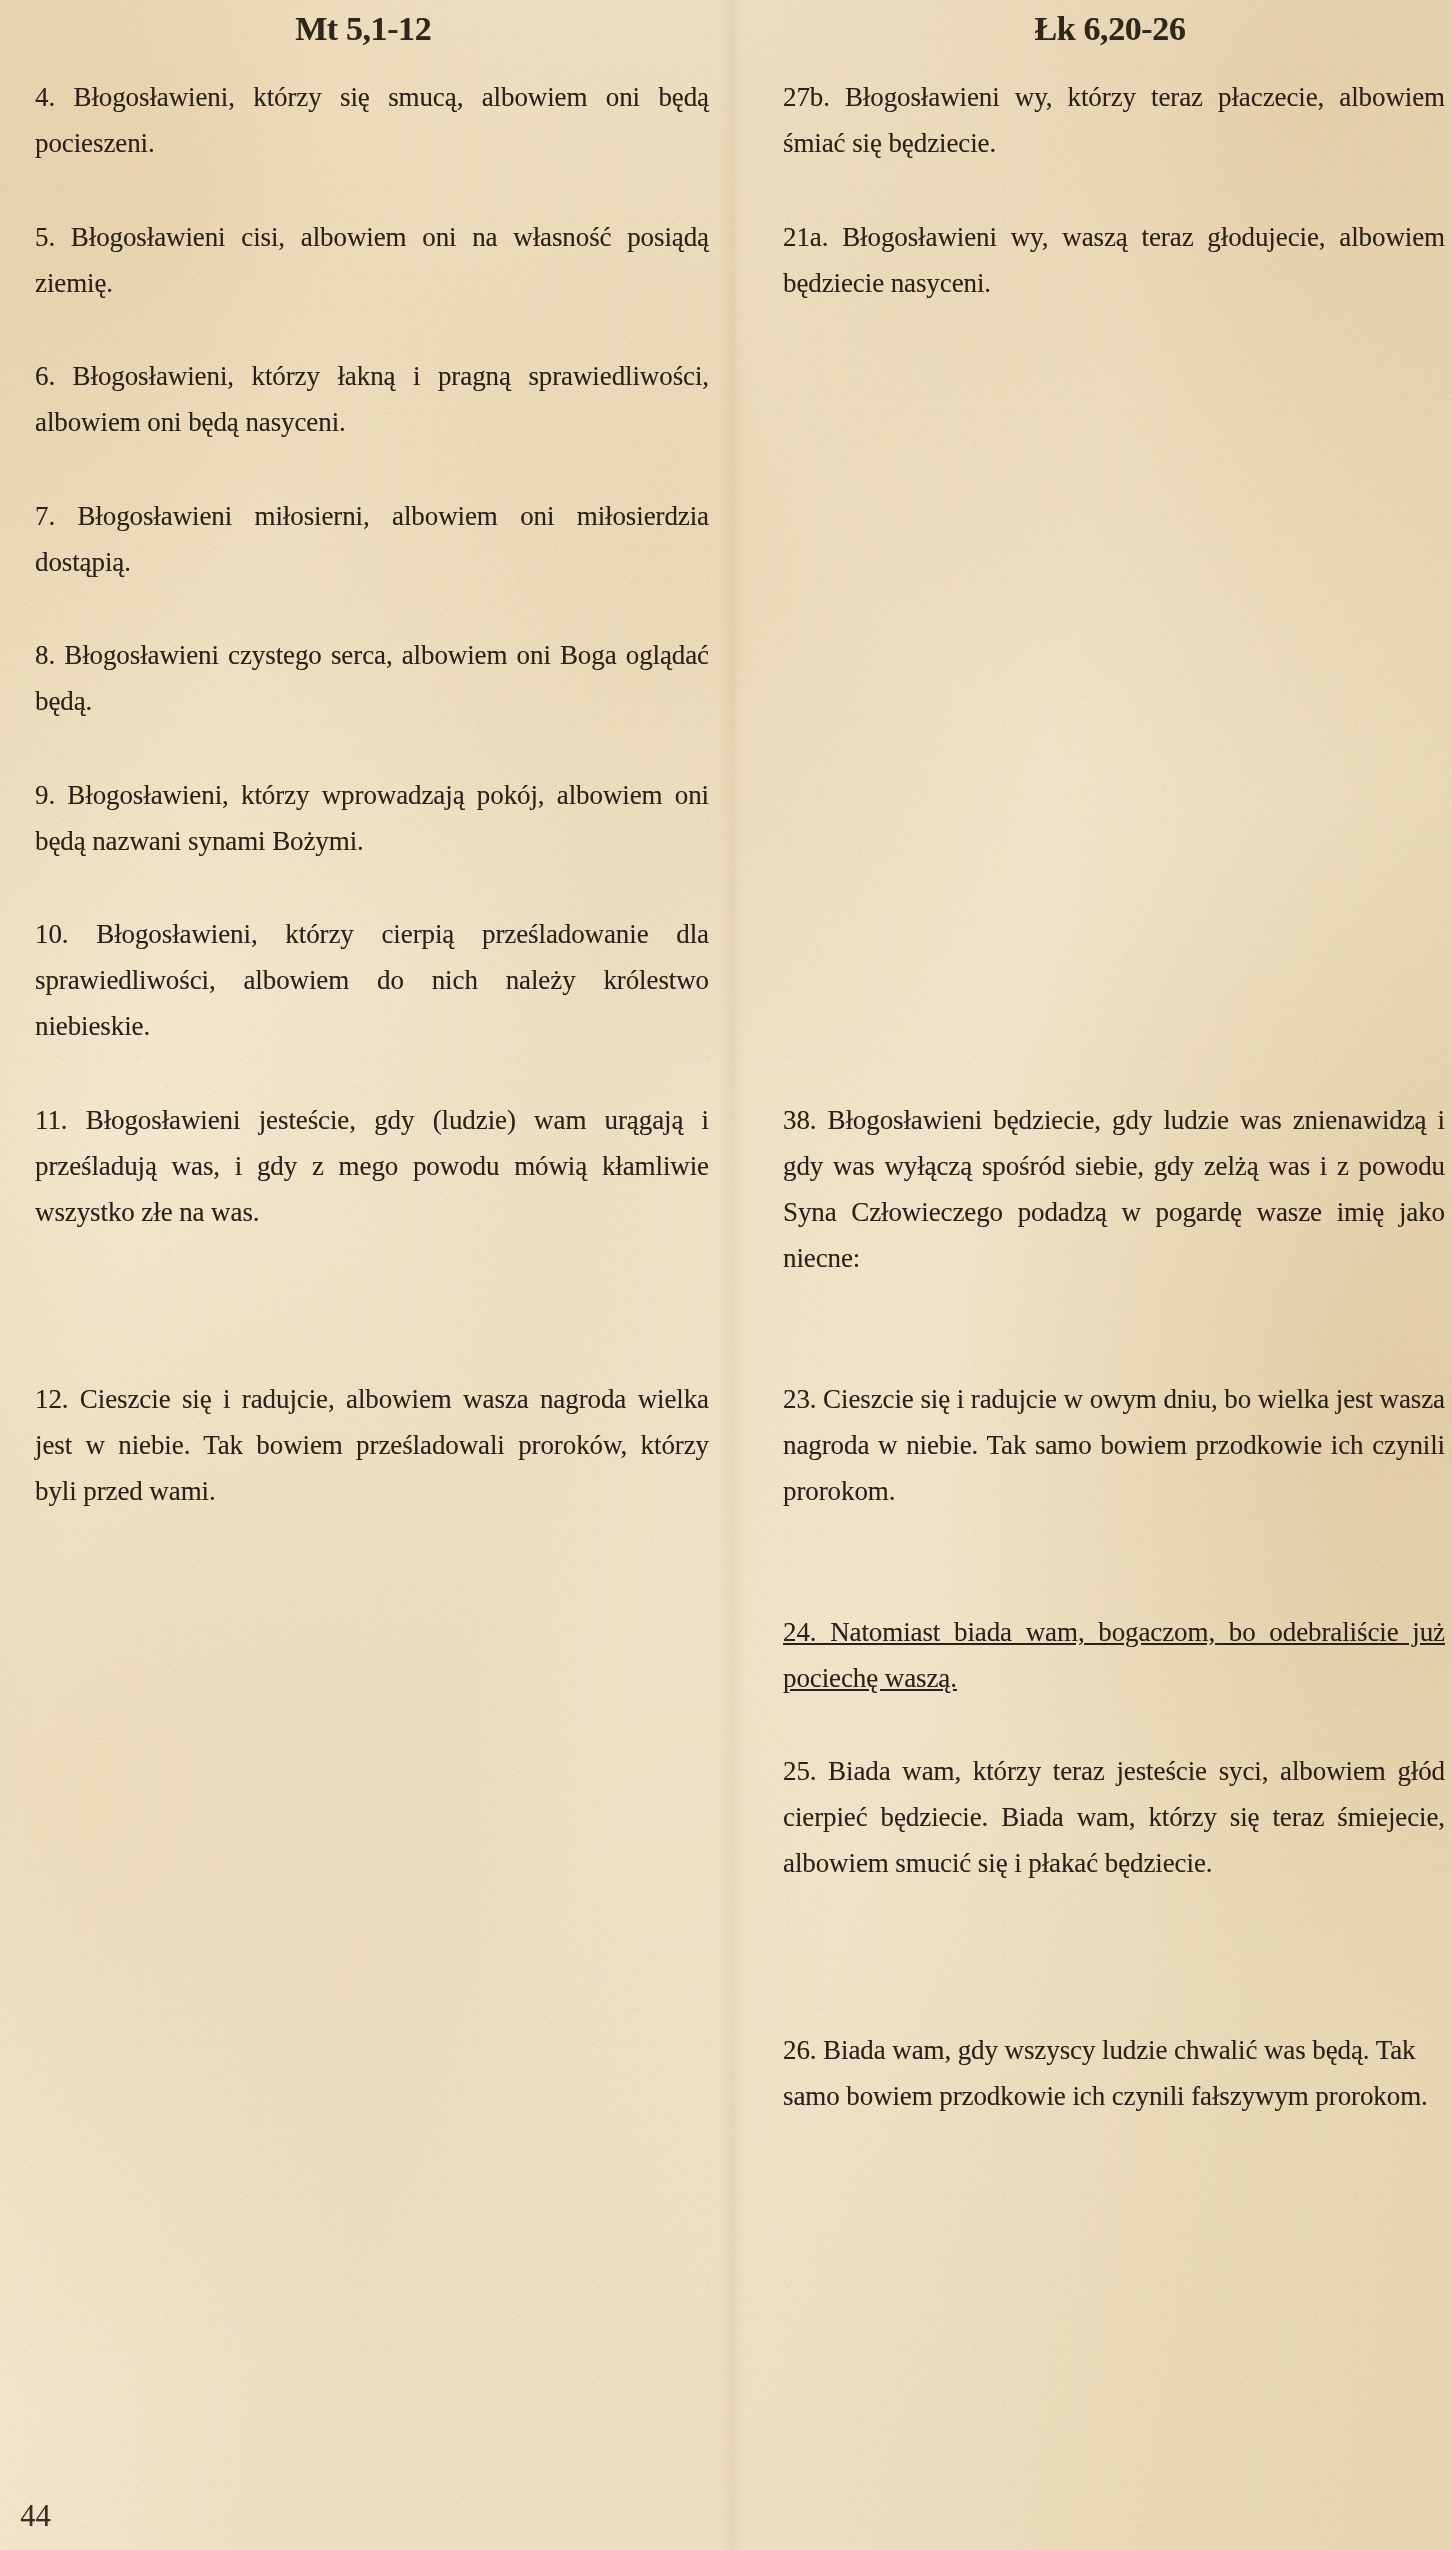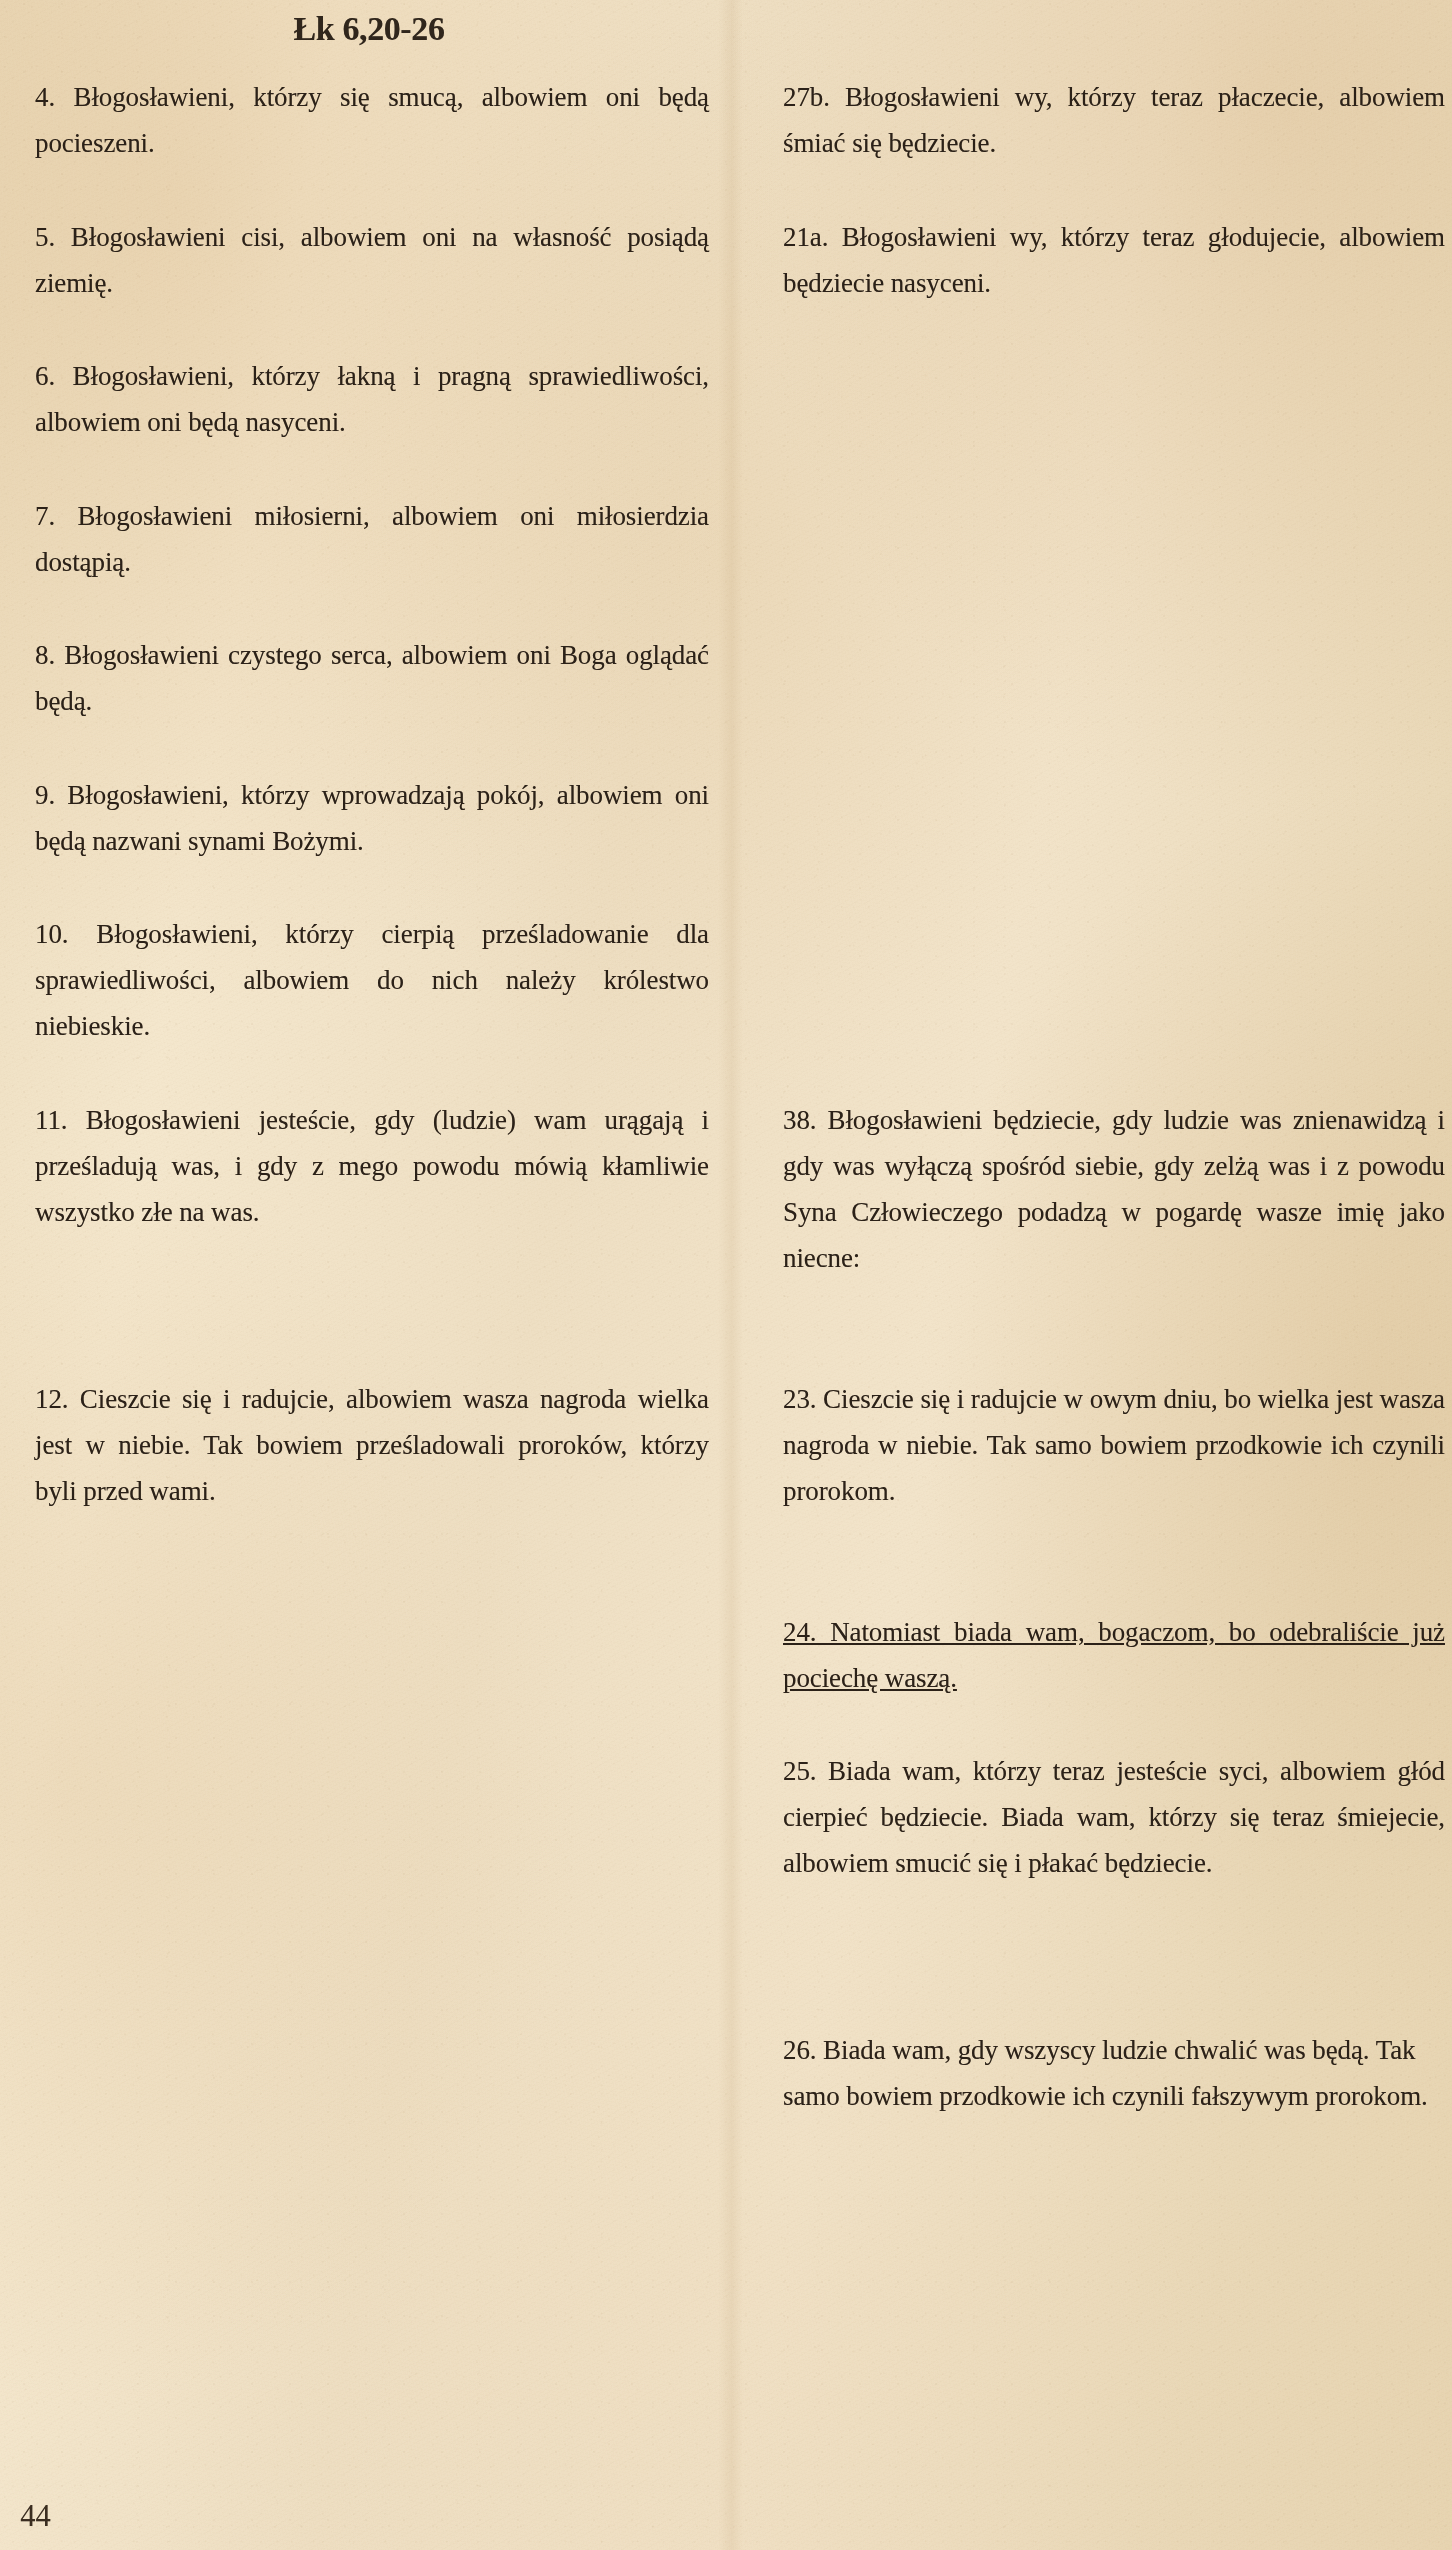--- a/index.html
+++ b/index.html
@@ -136,38 +136,39 @@
 <body>
 
 <div class="page">
   <div class="grain"></div>
   <div class="grain2"></div>
   <div class="gutter"></div>
 
   <div class="content">
 
     <div class="headers">
+      <div class="hdr hdr-left">Mt 5,1-12</div>
       <div class="hdr hdr-right">Łk 6,20-26</div>
     </div>
 
     <div class="col col-left">
       <p class="verse" style="top:62px;">4. Błogosławieni, którzy się smucą, albowiem oni będą pocieszeni.</p>
       <p class="verse" style="top:202px;">5. Błogosławieni cisi, albowiem oni na własność posiądą ziemię.</p>
       <p class="verse" style="top:341px;">6. Błogosławieni, którzy łakną i pragną sprawiedliwości, albowiem oni będą nasyceni.</p>
       <p class="verse" style="top:481px;">7. Błogosławieni miłosierni, albowiem oni miłosierdzia dostąpią.</p>
       <p class="verse" style="top:620px;">8. Błogosławieni czystego serca, albowiem oni Boga oglądać będą.</p>
       <p class="verse" style="top:760px;">9. Błogosławieni, którzy wprowadzają pokój, albowiem oni będą nazwani synami Bożymi.</p>
       <p class="verse" style="top:899px;">10. Błogosławieni, którzy cierpią prześladowanie dla sprawiedliwości, albowiem do nich należy królestwo niebieskie.</p>
       <p class="verse" style="top:1085px;">11. Błogosławieni jesteście, gdy (ludzie) wam urągają i prześladują was, i gdy z mego powodu mówią kłamliwie wszystko złe na was.</p>
       <p class="verse" style="top:1364px;">12. Cieszcie się i radujcie, albowiem wasza nagroda wielka jest w niebie. Tak bowiem prześladowali proroków, którzy byli przed wami.</p>
     </div>
 
     <div class="col col-right">
       <p class="verse" style="top:62px;">27b. Błogosławieni wy, którzy teraz płaczecie, albowiem śmiać się będziecie.</p>
-      <p class="verse" style="top:202px;">21a. Błogosławieni wy, którzy teraz głodujecie, albowiem będziecie nasyceni.</p>
+      <p class="verse" style="top:202px;">21a. Błogosławieni wy, waszą teraz głodujecie, albowiem będziecie nasyceni.</p>
       <p class="verse" style="top:1085px;">38. Błogosławieni będziecie, gdy ludzie was znienawidzą i gdy was wyłączą spośród siebie, gdy zelżą was i z powodu Syna Człowieczego podadzą w pogardę wasze imię jako niecne:</p>
       <p class="verse" style="top:1364px;">23. Cieszcie się i radujcie w owym dniu, bo wielka jest wasza nagroda w niebie. Tak samo bowiem przodkowie ich czynili prorokom.</p>
       <p class="verse" style="top:1597px;text-decoration:underline;">24. Natomiast biada wam, bogaczom, bo odebraliście już pociechę waszą.</p>
       <p class="verse" style="top:1736px;">25. Biada wam, którzy teraz jesteście syci, albowiem głód cierpieć będziecie. Biada wam, którzy się teraz śmiejecie, albowiem smucić się i płakać będziecie.</p>
       <p class="verse last" style="top:2015px;">26. Biada wam, gdy wszyscy ludzie chwalić was będą. Tak samo bowiem przodkowie ich czynili fałszywym prorokom.</p>
     </div>
 
     <div class="pageno">44</div>
 
   </div>

